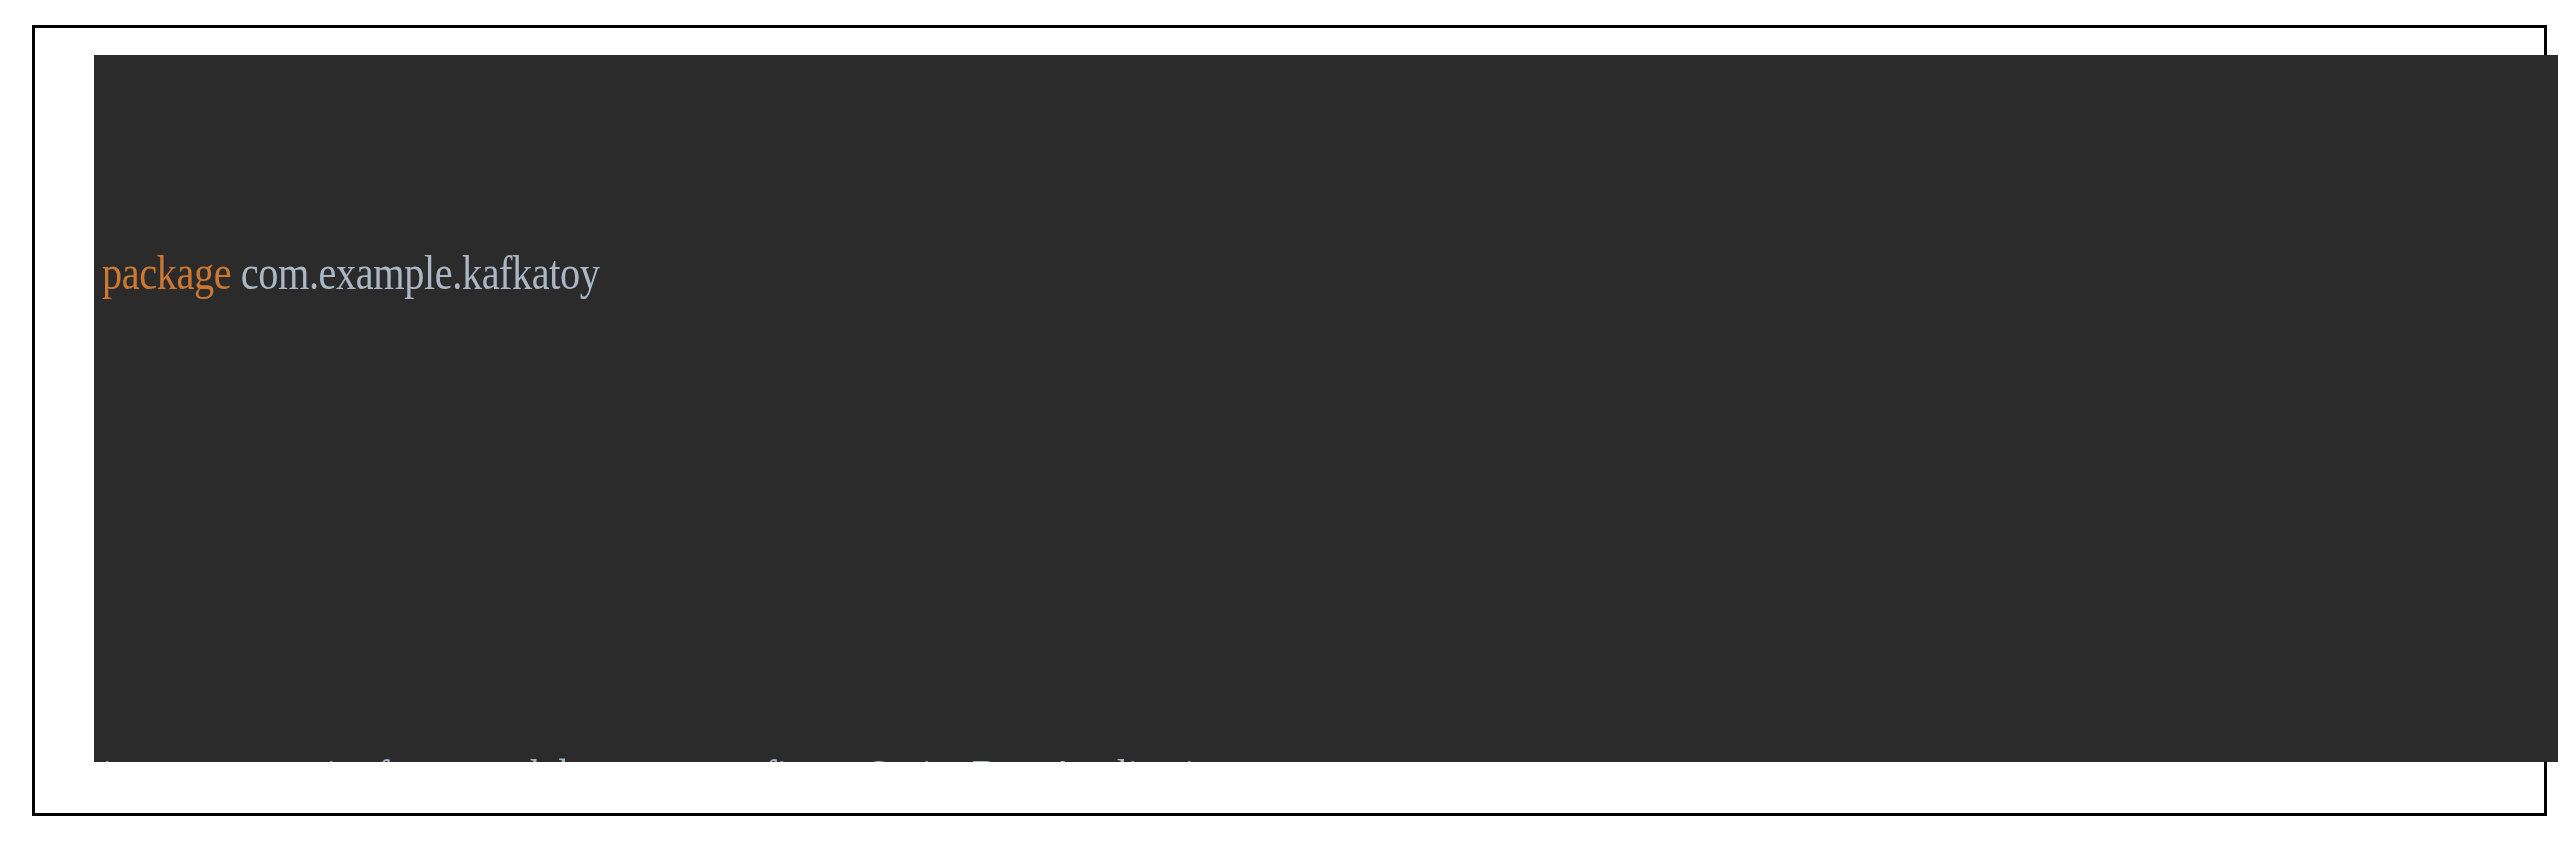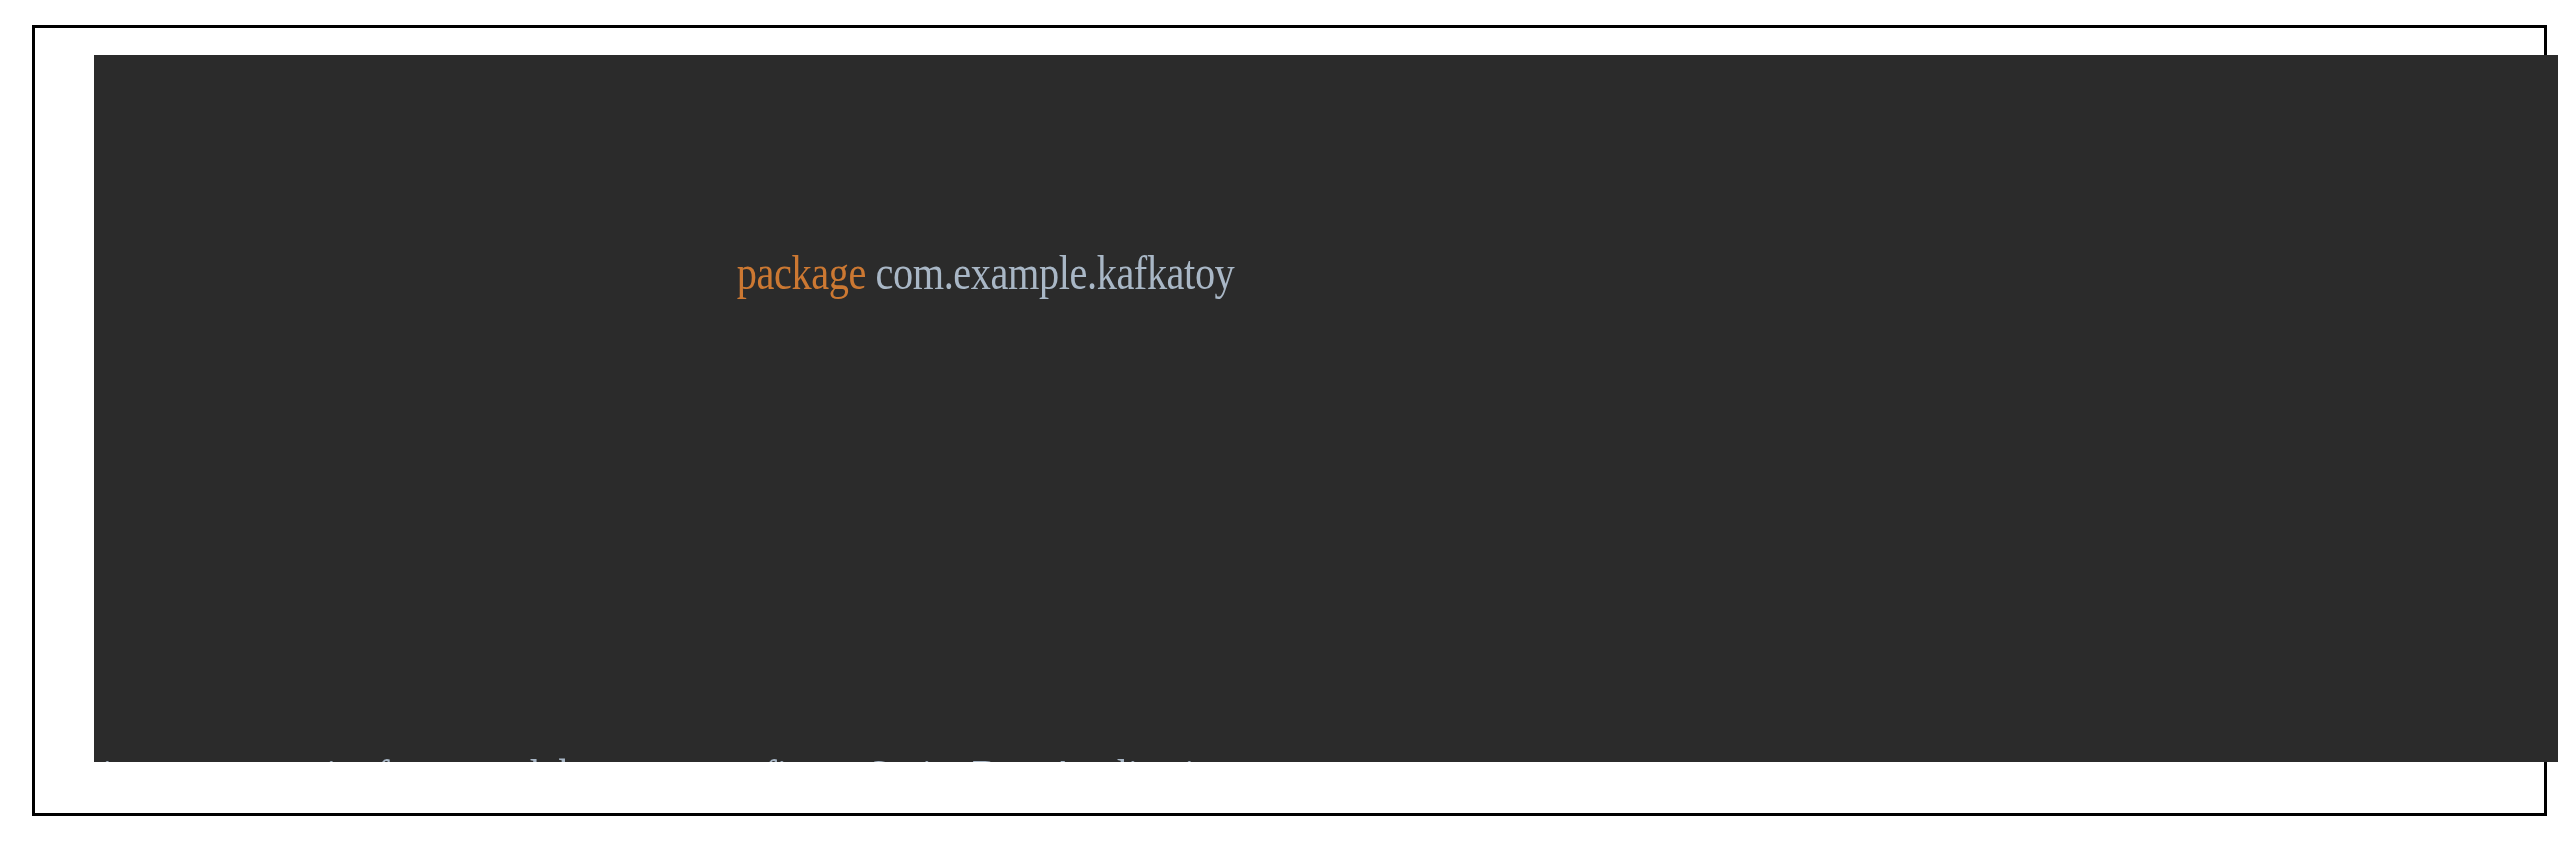--- a/index.html
+++ b/index.html
@@ -30,21 +30,20 @@
   
   .code-panel {
     position: absolute;
     left: 59px;
     top: 27px;
     width: 2464px;
     height: 707px;
     background: #2b2b2b;
     overflow: hidden;
     box-sizing: border-box;
-    text-align: right;
   }
 
   .code-text {
     position: absolute;
     left: 8.4px;
     top: -3.1px;
     margin: 0;
     padding: 0;
     font-family: "Liberation Serif", "DejaVu Serif", serif;
     font-size: 48px;

